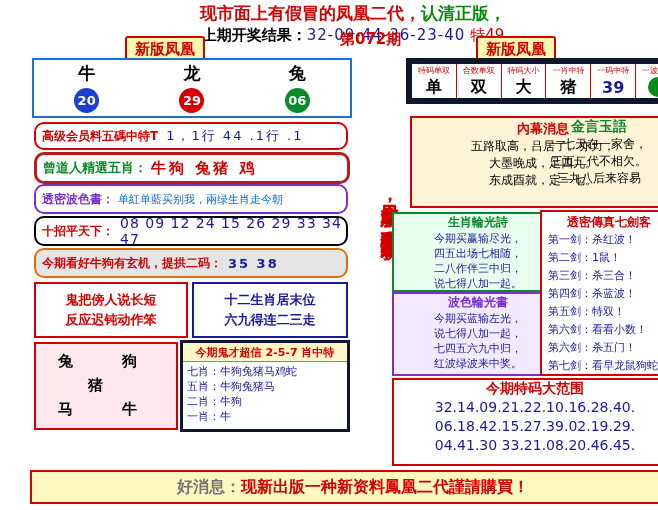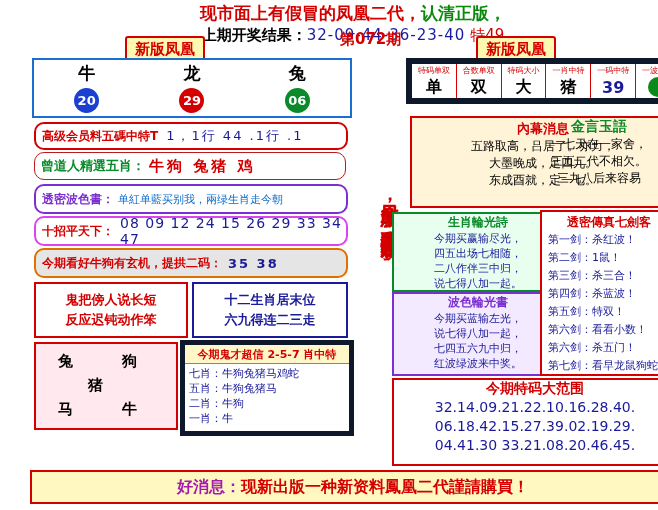--- a/index.html
+++ b/index.html
@@ -40,51 +40,51 @@
   .headtab .t{height:12px;font-size:8px;color:#d40000;display:flex;align-items:center;justify-content:center;}
   .headtab .v{flex:1;display:flex;align-items:center;justify-content:center;font-size:16px;font-weight:bold;color:#000;}
   .headtab .v.num{color:#1a1a9a;}
   .headtab .v .gball{width:20px;height:20px;border-radius:50%;background:#0a8a1a;}
 
   .row1{position:absolute;left:10px;top:122px;width:310px;height:24px;border:2px solid #d40000;border-radius:10px;background:#fff;
         display:flex;align-items:center;}
   .row1 .lab{font-size:12px;font-weight:bold;color:#d40000;padding-left:6px;white-space:nowrap;}
   .row1 .val{font-size:13px;color:#1a1a9a;padding-left:8px;letter-spacing:2px;}
 
-  .row2{position:absolute;left:10px;top:152px;width:310px;height:26px;border:1px solid #b91c1c;border-radius:10px;background:#fff;
+  .row2{position:absolute;left:10px;top:152px;width:310px;height:26px;border:3px solid #b91c1c;border-radius:10px;background:#fff;
         display:flex;align-items:center;}
   .row2 .lab{font-size:13px;font-weight:bold;color:#0a8a2a;padding-left:6px;}
   .row2 .val{font-size:15px;font-weight:bold;color:#d40000;padding-left:4px;letter-spacing:3px;}
 
   .row3{position:absolute;left:10px;top:184px;width:310px;height:26px;border:2px solid #7a2fd0;border-radius:10px;background:#fff;
         display:flex;align-items:center;}
   .row3 .lab{font-size:12px;font-weight:bold;color:#7a2fd0;padding-left:6px;white-space:nowrap;}
   .row3 .val{font-size:11px;color:#0a6acc;padding-left:4px;}
 
-  .row4{position:absolute;left:10px;top:216px;width:310px;height:26px;border:2px solid #d946ef;border-radius:10px;background:#fff;
+  .row4{position:absolute;left:10px;top:216px;width:310px;height:26px;border:2px solid #000000;border-radius:10px;background:#fff;
         display:flex;align-items:center;}
   .row4 .lab{font-size:12px;font-weight:bold;color:#d40000;padding-left:6px;white-space:nowrap;}
   .row4 .val{font-size:14px;color:#1a1a9a;padding-left:6px;letter-spacing:1px;}
 
   .row5{position:absolute;left:10px;top:248px;width:310px;height:26px;border:2px solid #e07000;border-radius:10px;background:#e5e5e5;
         display:flex;align-items:center;}
   .row5 .lab{font-size:12px;font-weight:bold;color:#d40000;padding-left:6px;white-space:nowrap;}
   .row5 .val{font-size:13px;font-weight:bold;color:#1a1a9a;padding-left:6px;letter-spacing:2px;}
 
   .twoblk{position:absolute;left:10px;top:282px;width:150px;height:52px;border:2px solid #d40000;background:#fff;
           display:flex;flex-direction:column;align-items:center;justify-content:center;}
   .twoblk div{font-size:13px;font-weight:bold;color:#d40000;line-height:20px;}
   .twoblk2{position:absolute;left:168px;top:282px;width:152px;height:52px;border:2px solid #1a1a9a;background:#fff;
           display:flex;flex-direction:column;align-items:center;justify-content:center;}
   .twoblk2 div{font-size:13px;font-weight:bold;color:#1a1a9a;line-height:20px;}
 
   .zodgrid{position:absolute;left:10px;top:342px;width:140px;height:84px;border:2px solid #d40000;background:#ffe8ee;}
   .zodgrid .cell{position:absolute;font-size:15px;font-weight:bold;color:#000;}
 
-  .midbox{position:absolute;left:156px;top:340px;width:164px;height:86px;border:5px solid #0f172a;background:#fff;}
+  .midbox{position:absolute;left:156px;top:340px;width:164px;height:86px;border:3px solid #0f172a;background:#fff;}
   .midbox .top{height:18px;background:#fff7c8;border-bottom:1px solid #e07000;font-size:11px;font-weight:bold;color:#d40000;
                 display:flex;align-items:center;justify-content:center;}
   .midbox .body{padding:2px 4px;font-size:11px;color:#1a1a9a;line-height:15px;}
 
   .newsbox{position:absolute;left:386px;top:116px;width:262px;height:88px;border:2px solid #d40000;background:#fff4d8;}
   .newsbox .ttl{text-align:center;font-size:13px;font-weight:bold;color:#d40000;margin-top:2px;}
   .newsbox .ln{font-size:12px;color:#000;text-align:center;line-height:17px;}
 
   .jinyan{position:absolute;left:500px;top:118px;width:150px;height:90px;}
   .jinyan .ttl{text-align:center;font-size:14px;font-weight:bold;color:#0a8a2a;}
@@ -101,21 +101,21 @@
   .qijian{position:absolute;left:516px;top:210px;width:134px;height:162px;border:2px solid #d40000;background:#fff;}
   .qijian .ttl{text-align:center;font-size:12px;font-weight:bold;color:#d40000;padding-top:2px;}
   .qijian .ln{font-size:11px;color:#1a1a9a;padding-left:6px;line-height:18px;}
 
   .bigbox{position:absolute;left:368px;top:378px;width:282px;height:84px;border:2px solid #d40000;background:#fff;}
   .bigbox .ttl{text-align:center;font-size:14px;font-weight:bold;color:#d40000;}
   .bigbox .ln{font-size:14px;color:#1a1a9a;text-align:center;line-height:19px;letter-spacing:0px;}
 
   .footer{position:absolute;left:6px;top:470px;width:642px;height:30px;border:2px solid #d40000;background:#fff8c0;
           display:flex;align-items:center;justify-content:center;}
-  .footer .a{font-size:16px;font-weight:bold;color:#a21caf;}
+  .footer .a{font-size:16px;font-weight:bold;color:#737373;}
   .footer .b{font-size:16px;font-weight:bold;color:#d40000;}
 </style>
 </head>
 <body>
 
 <div class="page">
 
   <div class="hdr">
     <span class="red">现市面上有假冒的凤凰二代，</span>
       <span class="grn">认清正版，</span>

